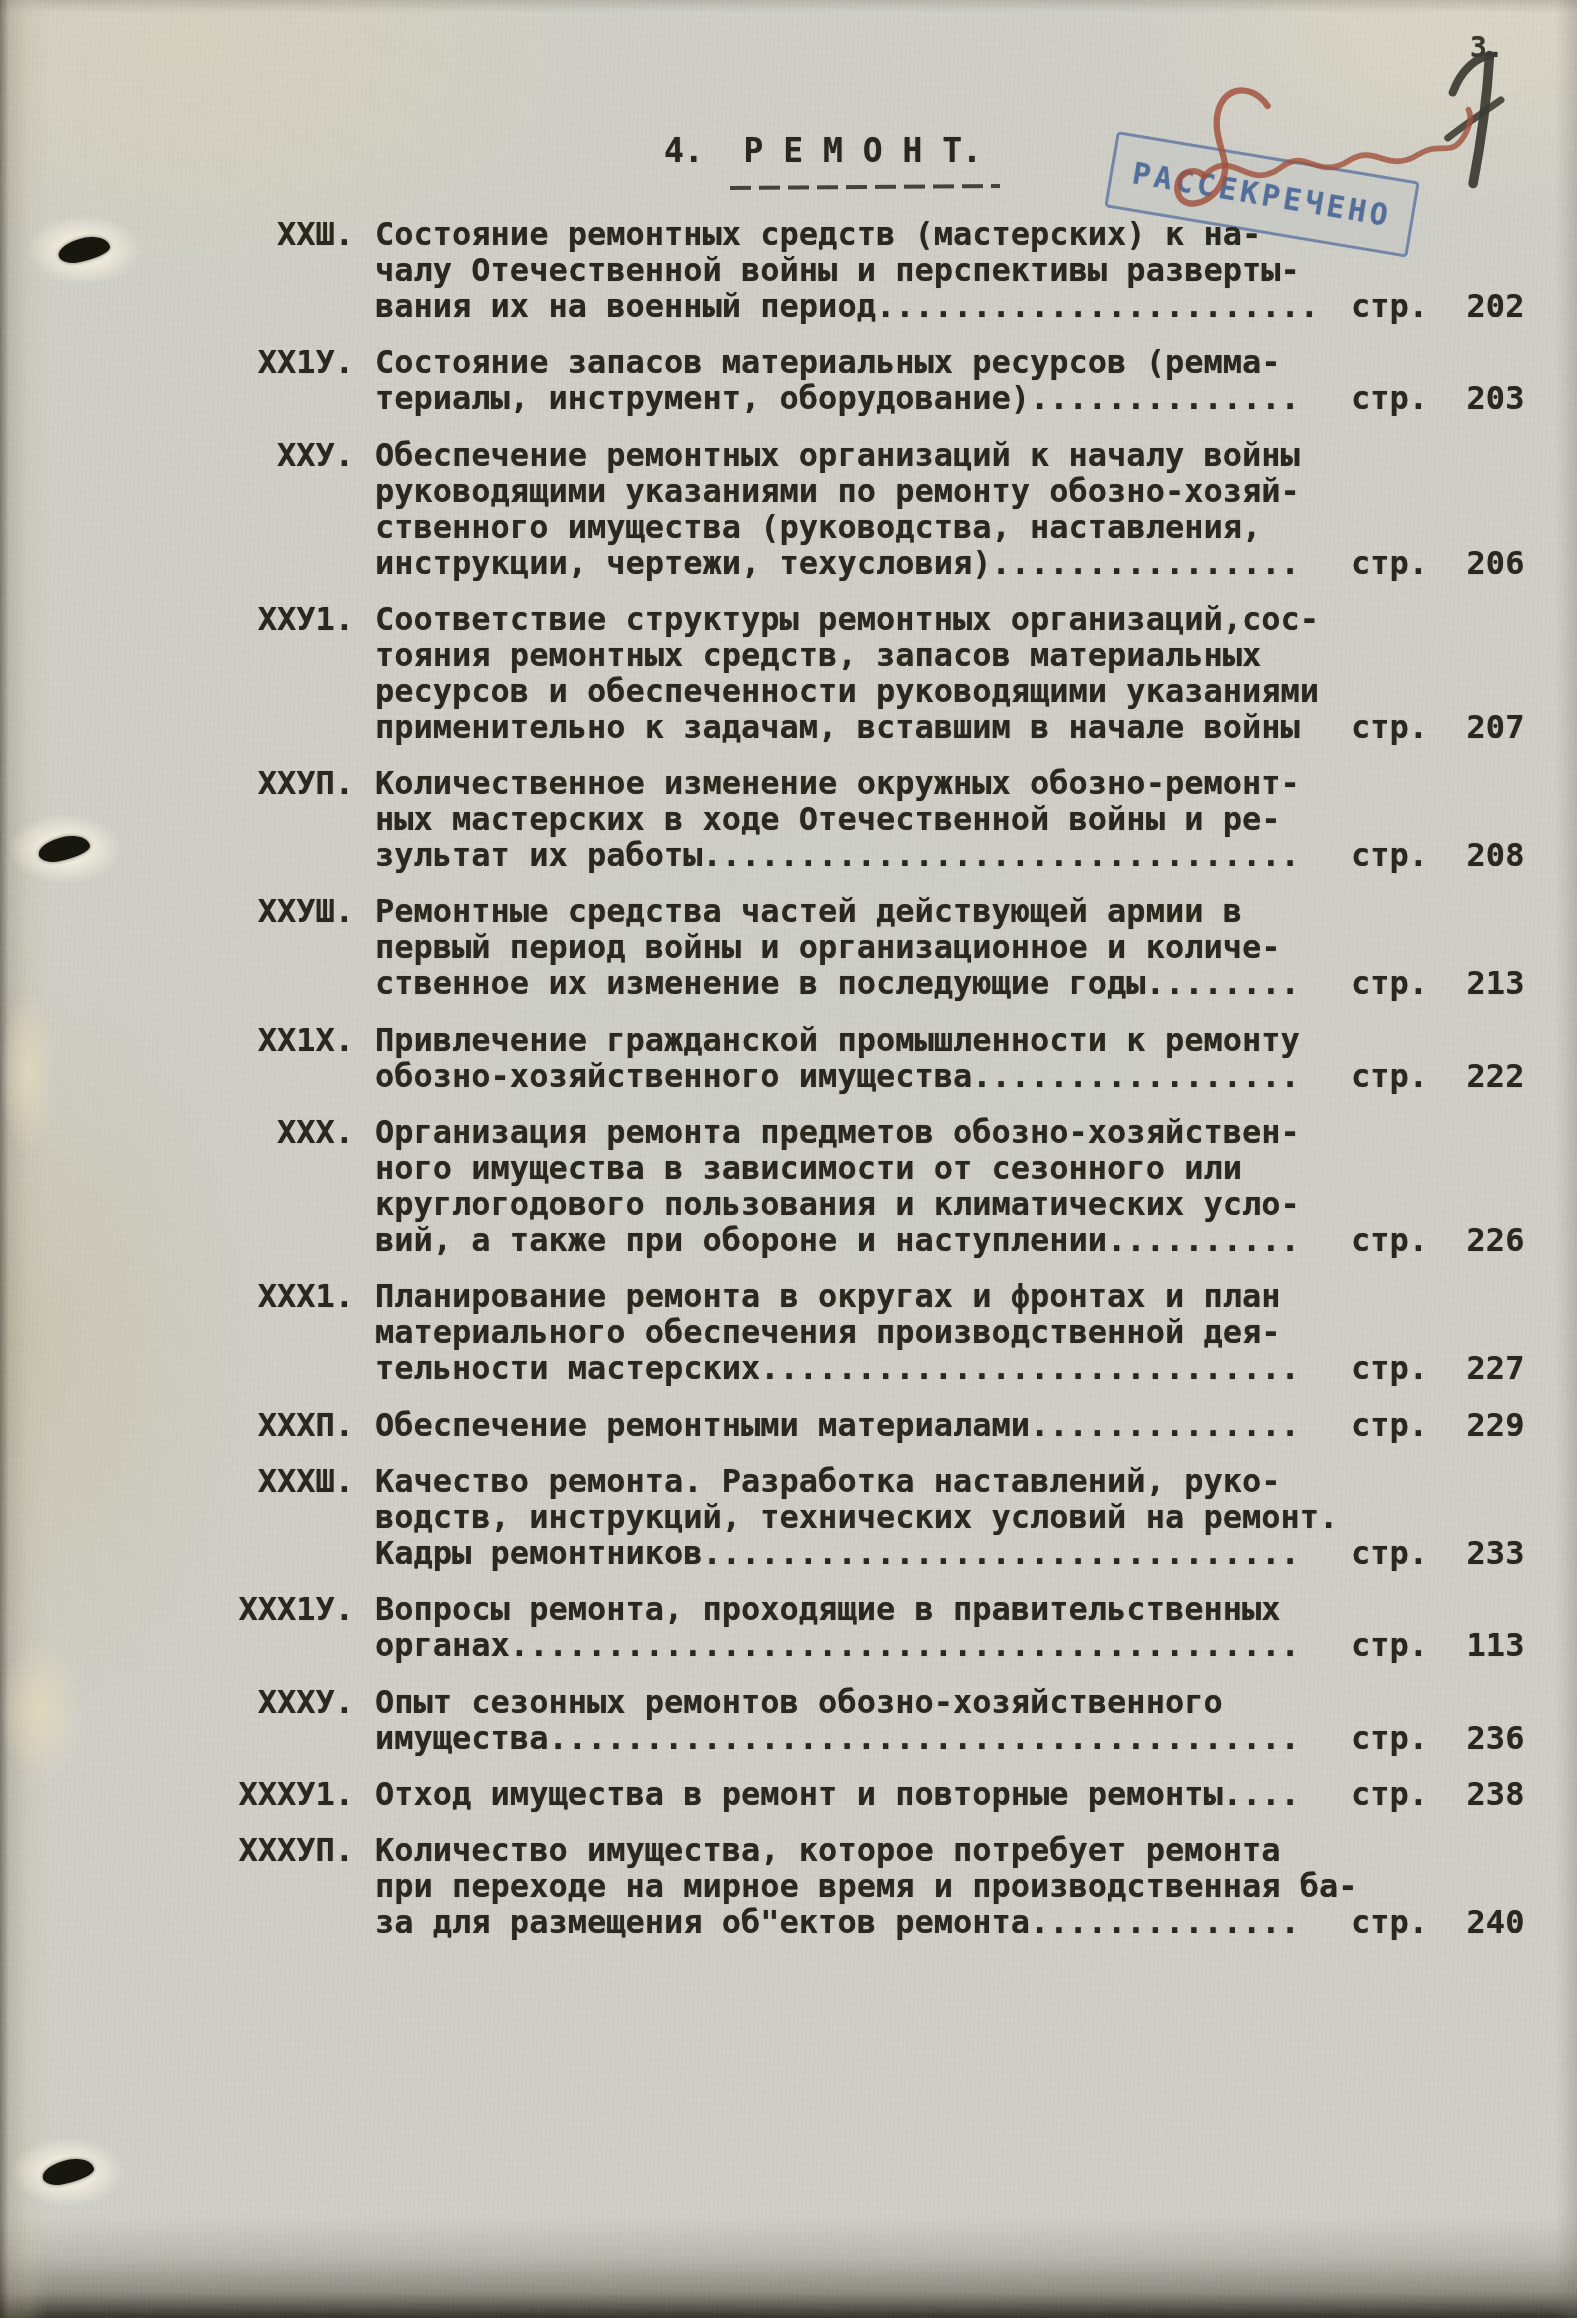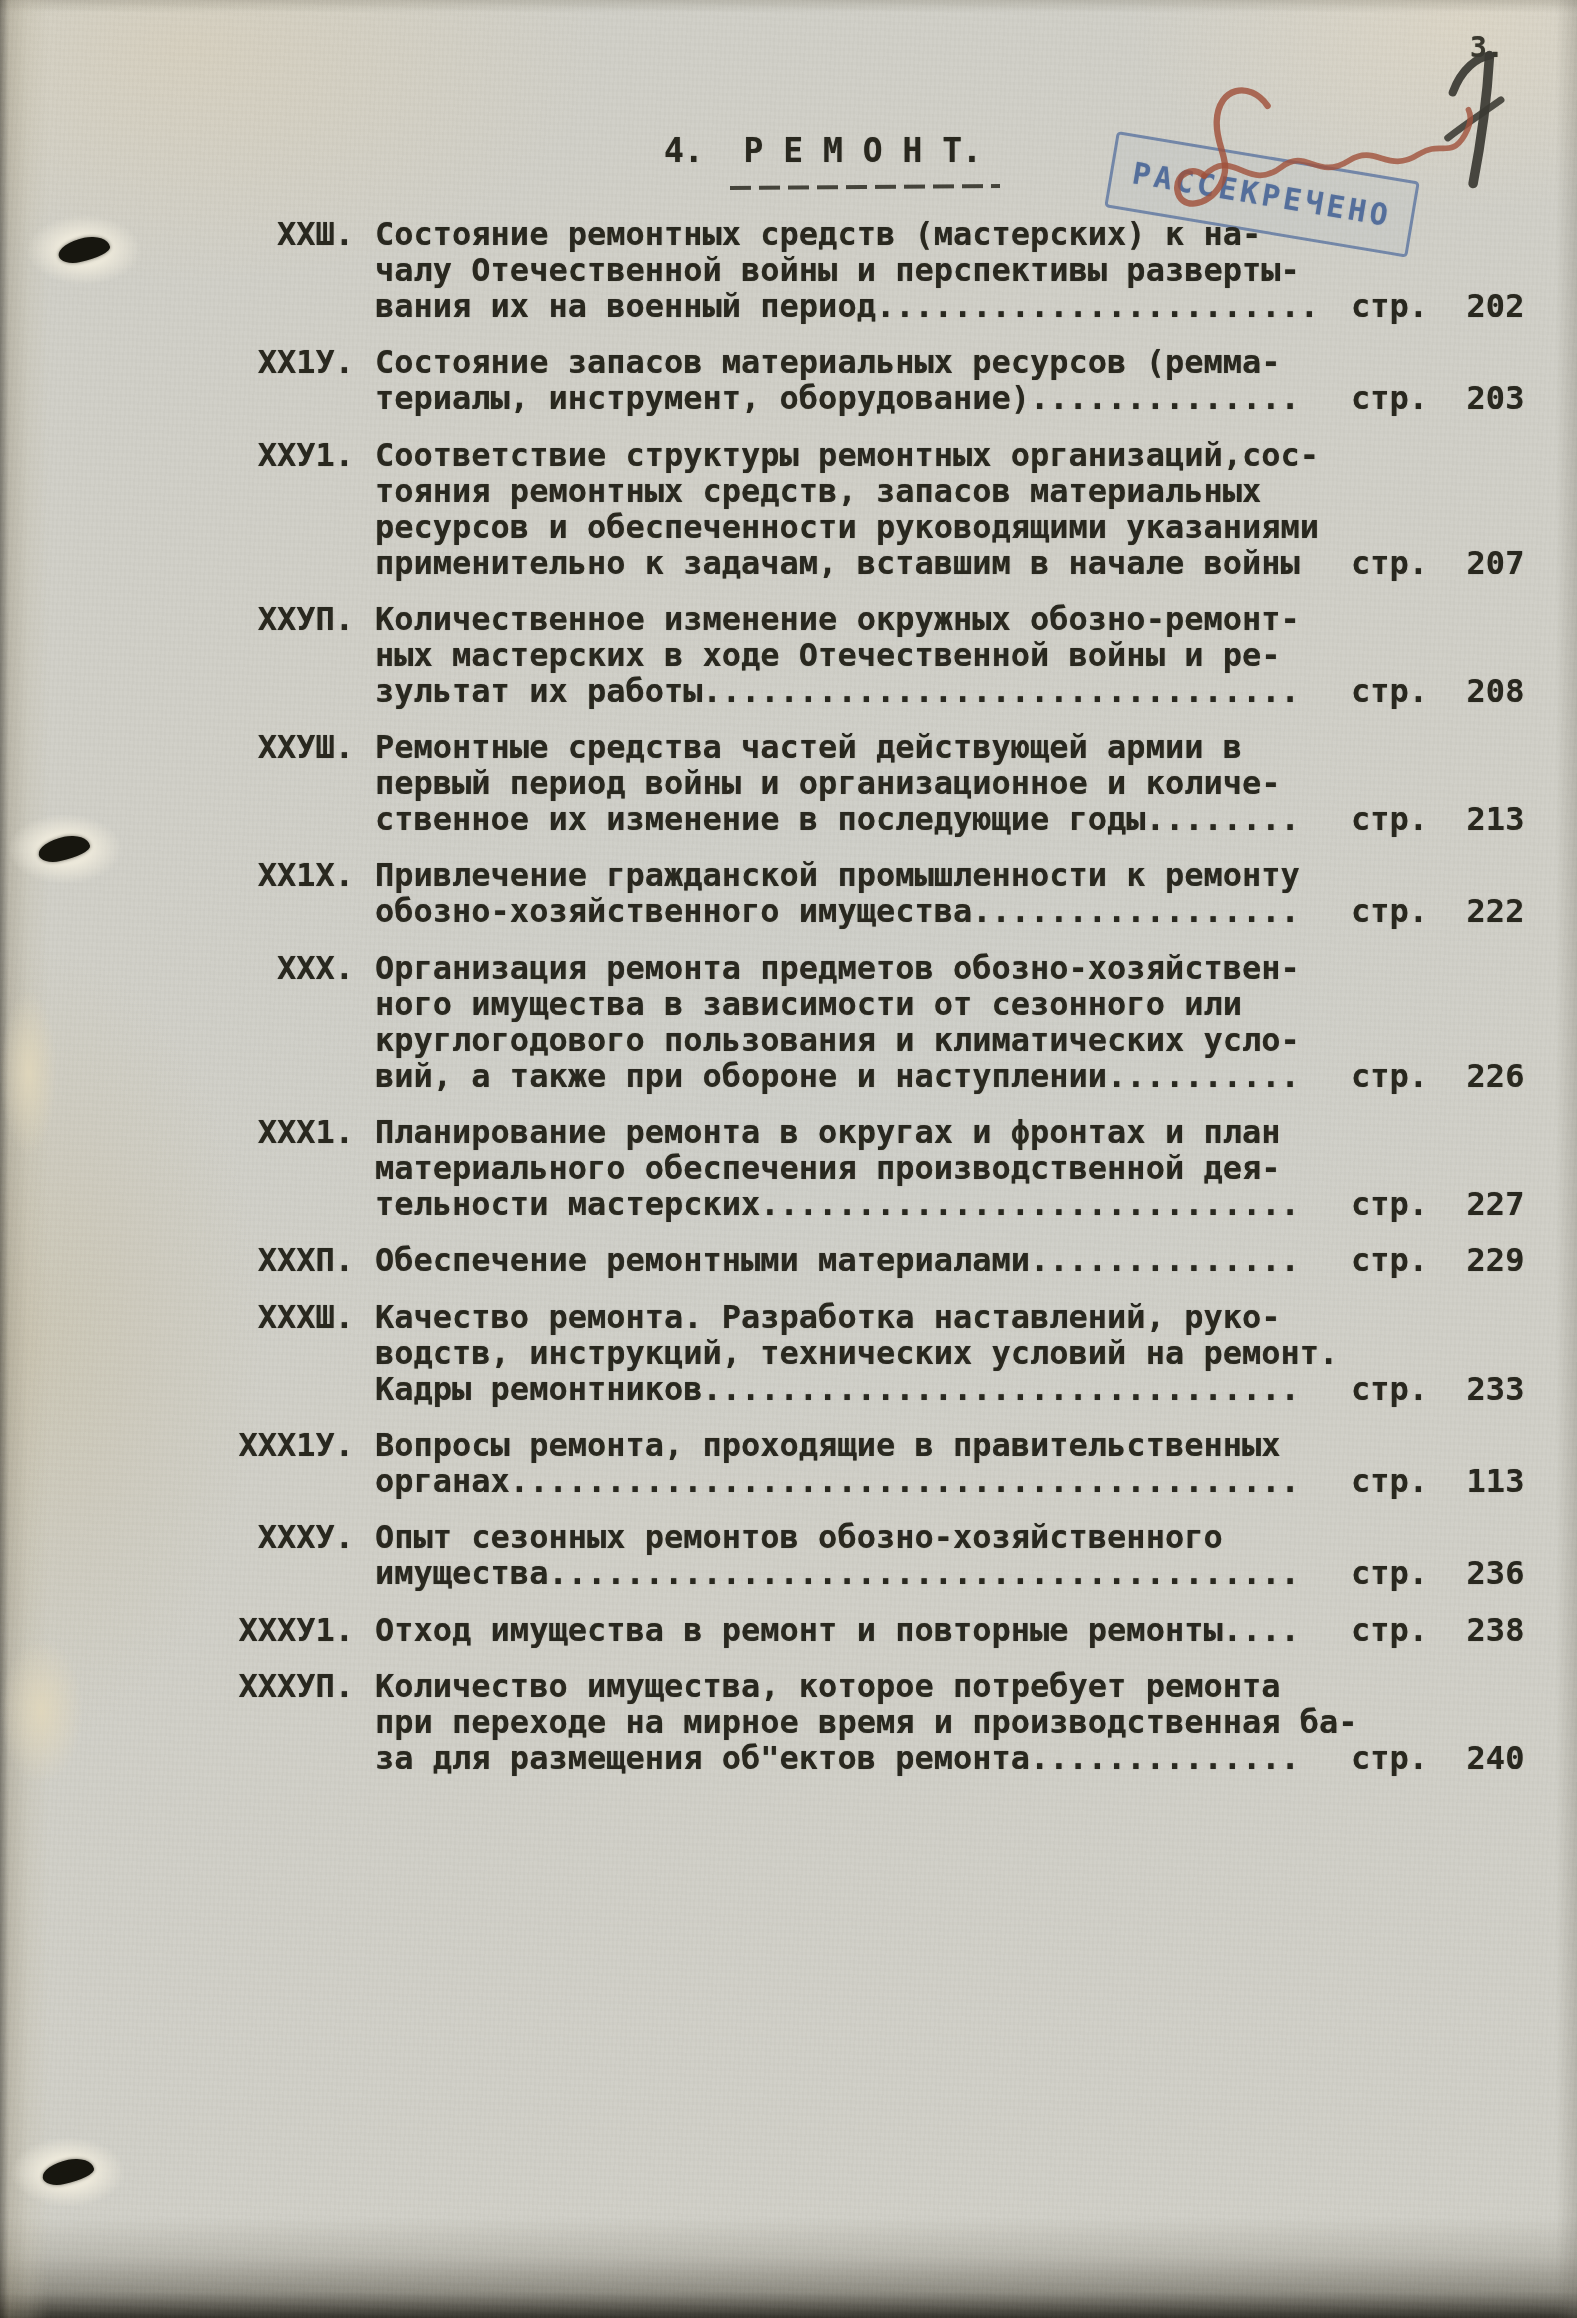--- a/index.html
+++ b/index.html
@@ -137,20 +137,28 @@
       <div class="ref">стр.  202</div>
     </div>
 
     <div class="entry">
       <div class="num">ХХ1У.</div>
       <div class="text">Состояние запасов материальных ресурсов (ремма-
 териалы, инструмент, оборудование)..............</div>
       <div class="ref">стр.  203</div>
     </div>
 
+    <div class="entry">
+      <div class="num">ХХУ.</div>
+      <div class="text">Обеспечение ремонтных организаций к началу войны
+руководящими указаниями по ремонту обозно-хозяй-
+ственного имущества (руководства, наставления,
+инструкции, чертежи, техусловия)................</div>
+      <div class="ref">стр.  206</div>
+    </div>
 
     <div class="entry">
       <div class="num">ХХУ1.</div>
       <div class="text">Соответствие структуры ремонтных организаций,сос-
 тояния ремонтных средств, запасов материальных
 ресурсов и обеспеченности руководящими указаниями
 применительно к задачам, вставшим в начале войны</div>
       <div class="ref">стр.  207</div>
     </div>
 

